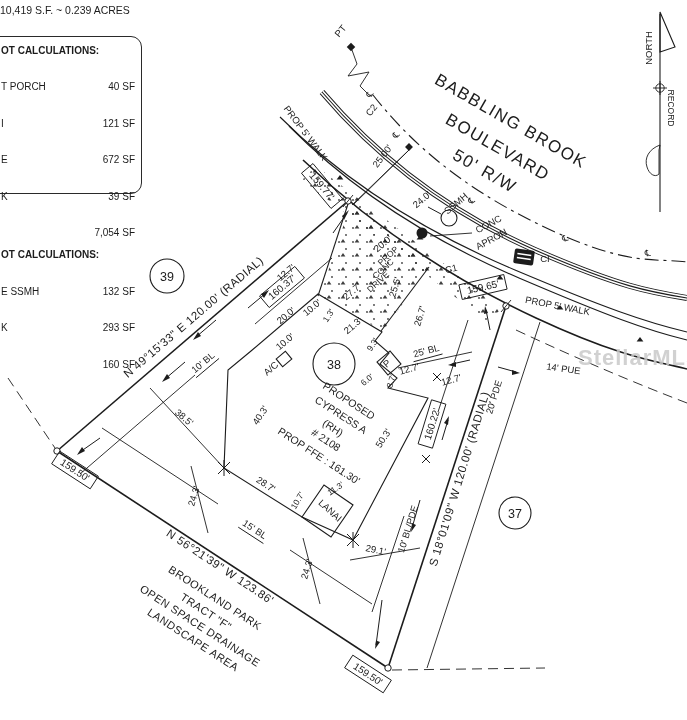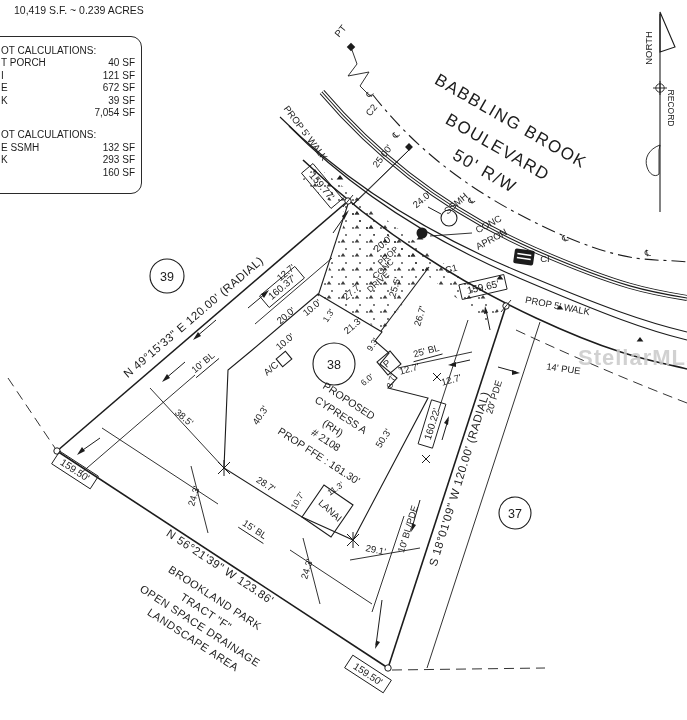--- a/index.html
+++ b/index.html
@@ -17,26 +17,26 @@
   .lotnum{font-size:12.5px;}
   .cl{font-size:9px;font-family:"DejaVu Sans",sans-serif;}
   .wm{font-size:22px;fill:#c9c9c9;opacity:.85;letter-spacing:1px;text-anchor:start;font-weight:bold;}
   .ln{stroke:#1c1c1c;stroke-width:1.1;fill:none;}
   .lot{stroke:#1c1c1c;stroke-width:1.6;fill:none;}
   .thin{stroke:#1c1c1c;stroke-width:.9;fill:none;}
   .fill{fill:#1c1c1c;stroke:none;}
   .dash{stroke-dasharray:10 6;}
   .cdash{stroke-dasharray:14 5 3 5;}
   
-  #acres{position:absolute;left:14px;top:4px;font-size:10.5px;white-space:nowrap;}
+  #acres{position:absolute;left:0;top:4px;font-size:10.5px;white-space:nowrap;}
   #calc{position:absolute;left:-22px;top:36px;width:164px;height:158px;
         border:1.6px solid #2a2a2a;border-radius:11px;box-sizing:border-box;
         padding:8px 6px 0 22px;font-size:10px;line-height:12.4px;}
-  .t-title{font-weight:normal;}
-  .t-row{display:flex;}
+  .t-title{font-weight:bold;}
+  .t-row{display:flex;margin-top:24px;}
   .t-row .lab{white-space:pre;}
   .t-row .val{margin-left:auto;text-align:left;white-space:pre;}
   .t-gap{height:10px;}
 </style>
 </head>
 <body>
 
 <div id="stage">
 <svg width="687" height="720" viewBox="0 0 687 720">
   <defs>

